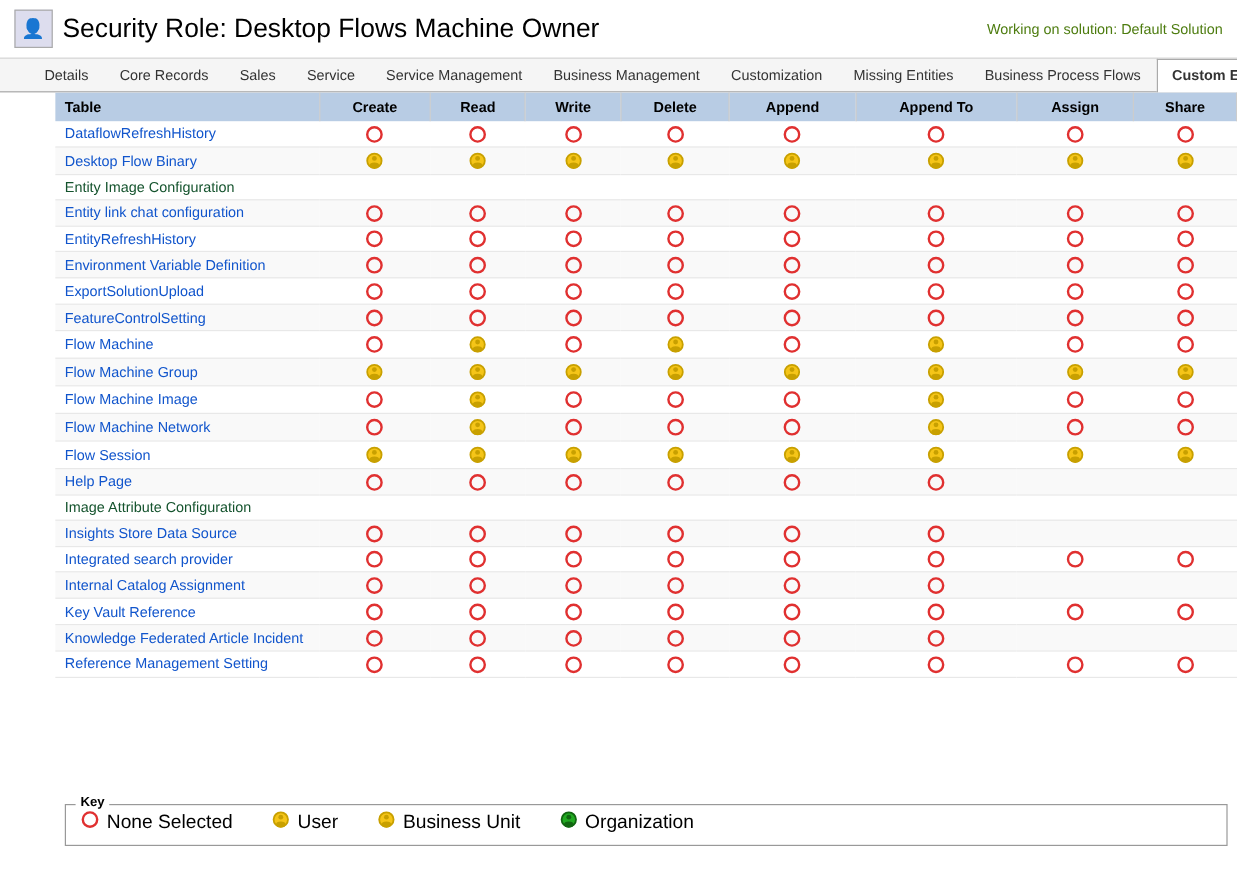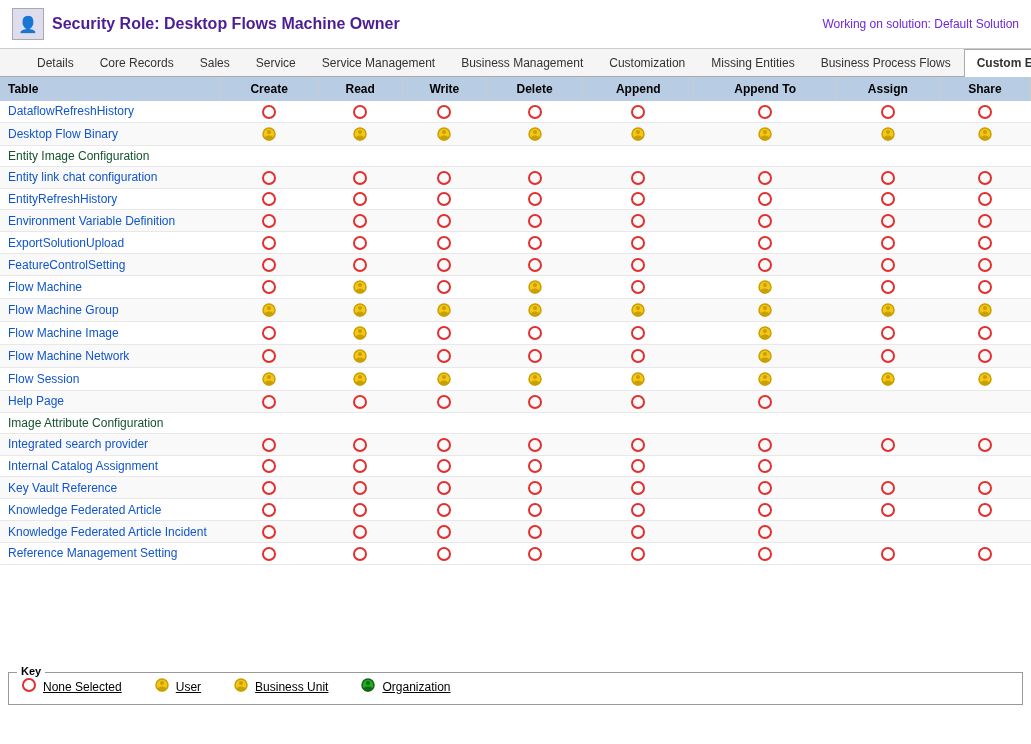--- a/index.html
+++ b/index.html
@@ -1,47 +1,47 @@
 <!DOCTYPE html>
 <html><head>
   <meta charset="utf-8">
   <style>
     * { box-sizing: border-box; margin: 0; padding: 0; }
     body { font-family: 'Segoe UI', Arial, sans-serif; font-size: 12px; background: #fff; color: #000; }
 
     .header { display: flex; justify-content: space-between; align-items: center; padding: 8px 12px; border-bottom: 1px solid #ccc; }
     .header-left { display: flex; align-items: center; gap: 8px; }
     .header-icon { width: 32px; height: 32px; background: #dde; border: 1px solid #aaa; display: flex; align-items: center; justify-content: center; font-size: 16px; }
-    .header-title { font-size: 16px; font-weight: bold; color: #4c1d95; }
-    .header-right { font-size: 12px; color: #6d28d9; }
+    .header-title { font-size: 22px; font-weight: normal; color: #000000; }
+    .header-right { font-size: 12px; color: #4d7c0f; }
 
     .tabs { display: flex; border-bottom: 1px solid #aaa; padding: 0 24px; background: #f5f5f5; }
     .tab { padding: 6px 12px; cursor: pointer; border: 1px solid transparent; border-bottom: none; font-size: 12px; color: #333; white-space: nowrap; }
     .tab.active { background: #fff; border-color: #aaa; border-bottom-color: #fff; margin-bottom: -1px; font-weight: 600; }
 
-    .content { display: flex; flex-direction: column; height: calc(744px - 110px); }
+    .content { display: flex; flex-direction: column; height: calc(744px - 110px); margin-left: 46px; }
 
     .table-container { flex: 1; overflow-y: auto; overflow-x: hidden; }
 
     table { width: 100%; border-collapse: collapse; }
     thead tr { background: #b8cce4; }
     thead th { padding: 5px 8px; text-align: left; font-weight: 600; font-size: 12px; border-right: 1px solid #ccc; }
     thead th:first-child { width: 220px; }
     thead th.center { text-align: center; }
 
     tbody tr { border-bottom: 1px solid #e8e8e8; }
     tbody tr:nth-child(even) { background: #f9f9f9; }
     tbody td { padding: 3px 8px; font-size: 12px; }
     tbody td.center { text-align: center; }
 
     .table-name { color: #1155cc; cursor: pointer; }
     .table-name.black { color: #14532d; cursor: default; }
     .circle-none { width: 14px; height: 14px; border-radius: 50%; border: 2px solid #e03030; display: inline-block; vertical-align: middle; }
     .key-items { display: flex; gap: 32px; align-items: center; flex-wrap: wrap; }
-    .key-item { display: flex; align-items: center; gap: 6px; font-size: 12px; text-decoration: underline; }
+    .key-item { display: flex; align-items: center; gap: 6px; font-size: 16px; }
 
     
     .table-container::-webkit-scrollbar { width: 12px; }
     .table-container::-webkit-scrollbar-track { background: #f0f0f0; }
     .table-container::-webkit-scrollbar-thumb { background: #b0b0b0; border-radius: 2px; }
 
     .key-wrapper { border: 1px solid #999; margin: 6px 8px; padding: 4px 12px 8px; position: relative; }
     .key-label { position: absolute; top: -8px; left: 8px; background: #fff; padding: 0 4px; font-size: 11px; font-weight: bold; }
   </style>
 </head>
@@ -368,20 +368,31 @@
             <td class="center"></td>
             <td class="center"></td>
             <td class="center"></td>
             <td class="center"></td>
             <td class="center"></td>
             <td class="center"></td>
             <td class="center"></td>
             <td class="center"></td>
           </tr>
           <tr>
+            <td><span class="table-name">Insights Store Data Source</span></td>
+            <td class="center"><span class="circle-none" title="None Selected"></span></td>
+            <td class="center"><span class="circle-none" title="None Selected"></span></td>
+            <td class="center"><span class="circle-none" title="None Selected"></span></td>
+            <td class="center"><span class="circle-none" title="None Selected"></span></td>
+            <td class="center"><span class="circle-none" title="None Selected"></span></td>
+            <td class="center"><span class="circle-none" title="None Selected"></span></td>
+            <td class="center"></td>
+            <td class="center"></td>
+          </tr>
+          <tr>
             <td><span class="table-name">Integrated search provider</span></td>
             <td class="center"><span class="circle-none" title="None Selected"></span></td>
             <td class="center"><span class="circle-none" title="None Selected"></span></td>
             <td class="center"><span class="circle-none" title="None Selected"></span></td>
             <td class="center"><span class="circle-none" title="None Selected"></span></td>
             <td class="center"><span class="circle-none" title="None Selected"></span></td>
             <td class="center"><span class="circle-none" title="None Selected"></span></td>
             <td class="center"><span class="circle-none" title="None Selected"></span></td>
             <td class="center"><span class="circle-none" title="None Selected"></span></td>
           </tr>
@@ -391,31 +402,20 @@
             <td class="center"><span class="circle-none" title="None Selected"></span></td>
             <td class="center"><span class="circle-none" title="None Selected"></span></td>
             <td class="center"><span class="circle-none" title="None Selected"></span></td>
             <td class="center"><span class="circle-none" title="None Selected"></span></td>
             <td class="center"><span class="circle-none" title="None Selected"></span></td>
             <td class="center"></td>
             <td class="center"></td>
           </tr>
           <tr>
             <td><span class="table-name">Key Vault Reference</span></td>
-            <td class="center"><span class="circle-none" title="None Selected"></span></td>
-            <td class="center"><span class="circle-none" title="None Selected"></span></td>
-            <td class="center"><span class="circle-none" title="None Selected"></span></td>
-            <td class="center"><span class="circle-none" title="None Selected"></span></td>
-            <td class="center"><span class="circle-none" title="None Selected"></span></td>
-            <td class="center"><span class="circle-none" title="None Selected"></span></td>
-            <td class="center"><span class="circle-none" title="None Selected"></span></td>
-            <td class="center"><span class="circle-none" title="None Selected"></span></td>
-          </tr>
-          <tr>
-            <td><span class="table-name">Knowledge Federated Article</span></td>
             <td class="center"><span class="circle-none" title="None Selected"></span></td>
             <td class="center"><span class="circle-none" title="None Selected"></span></td>
             <td class="center"><span class="circle-none" title="None Selected"></span></td>
             <td class="center"><span class="circle-none" title="None Selected"></span></td>
             <td class="center"><span class="circle-none" title="None Selected"></span></td>
             <td class="center"><span class="circle-none" title="None Selected"></span></td>
             <td class="center"><span class="circle-none" title="None Selected"></span></td>
             <td class="center"><span class="circle-none" title="None Selected"></span></td>
           </tr>
           <tr>

